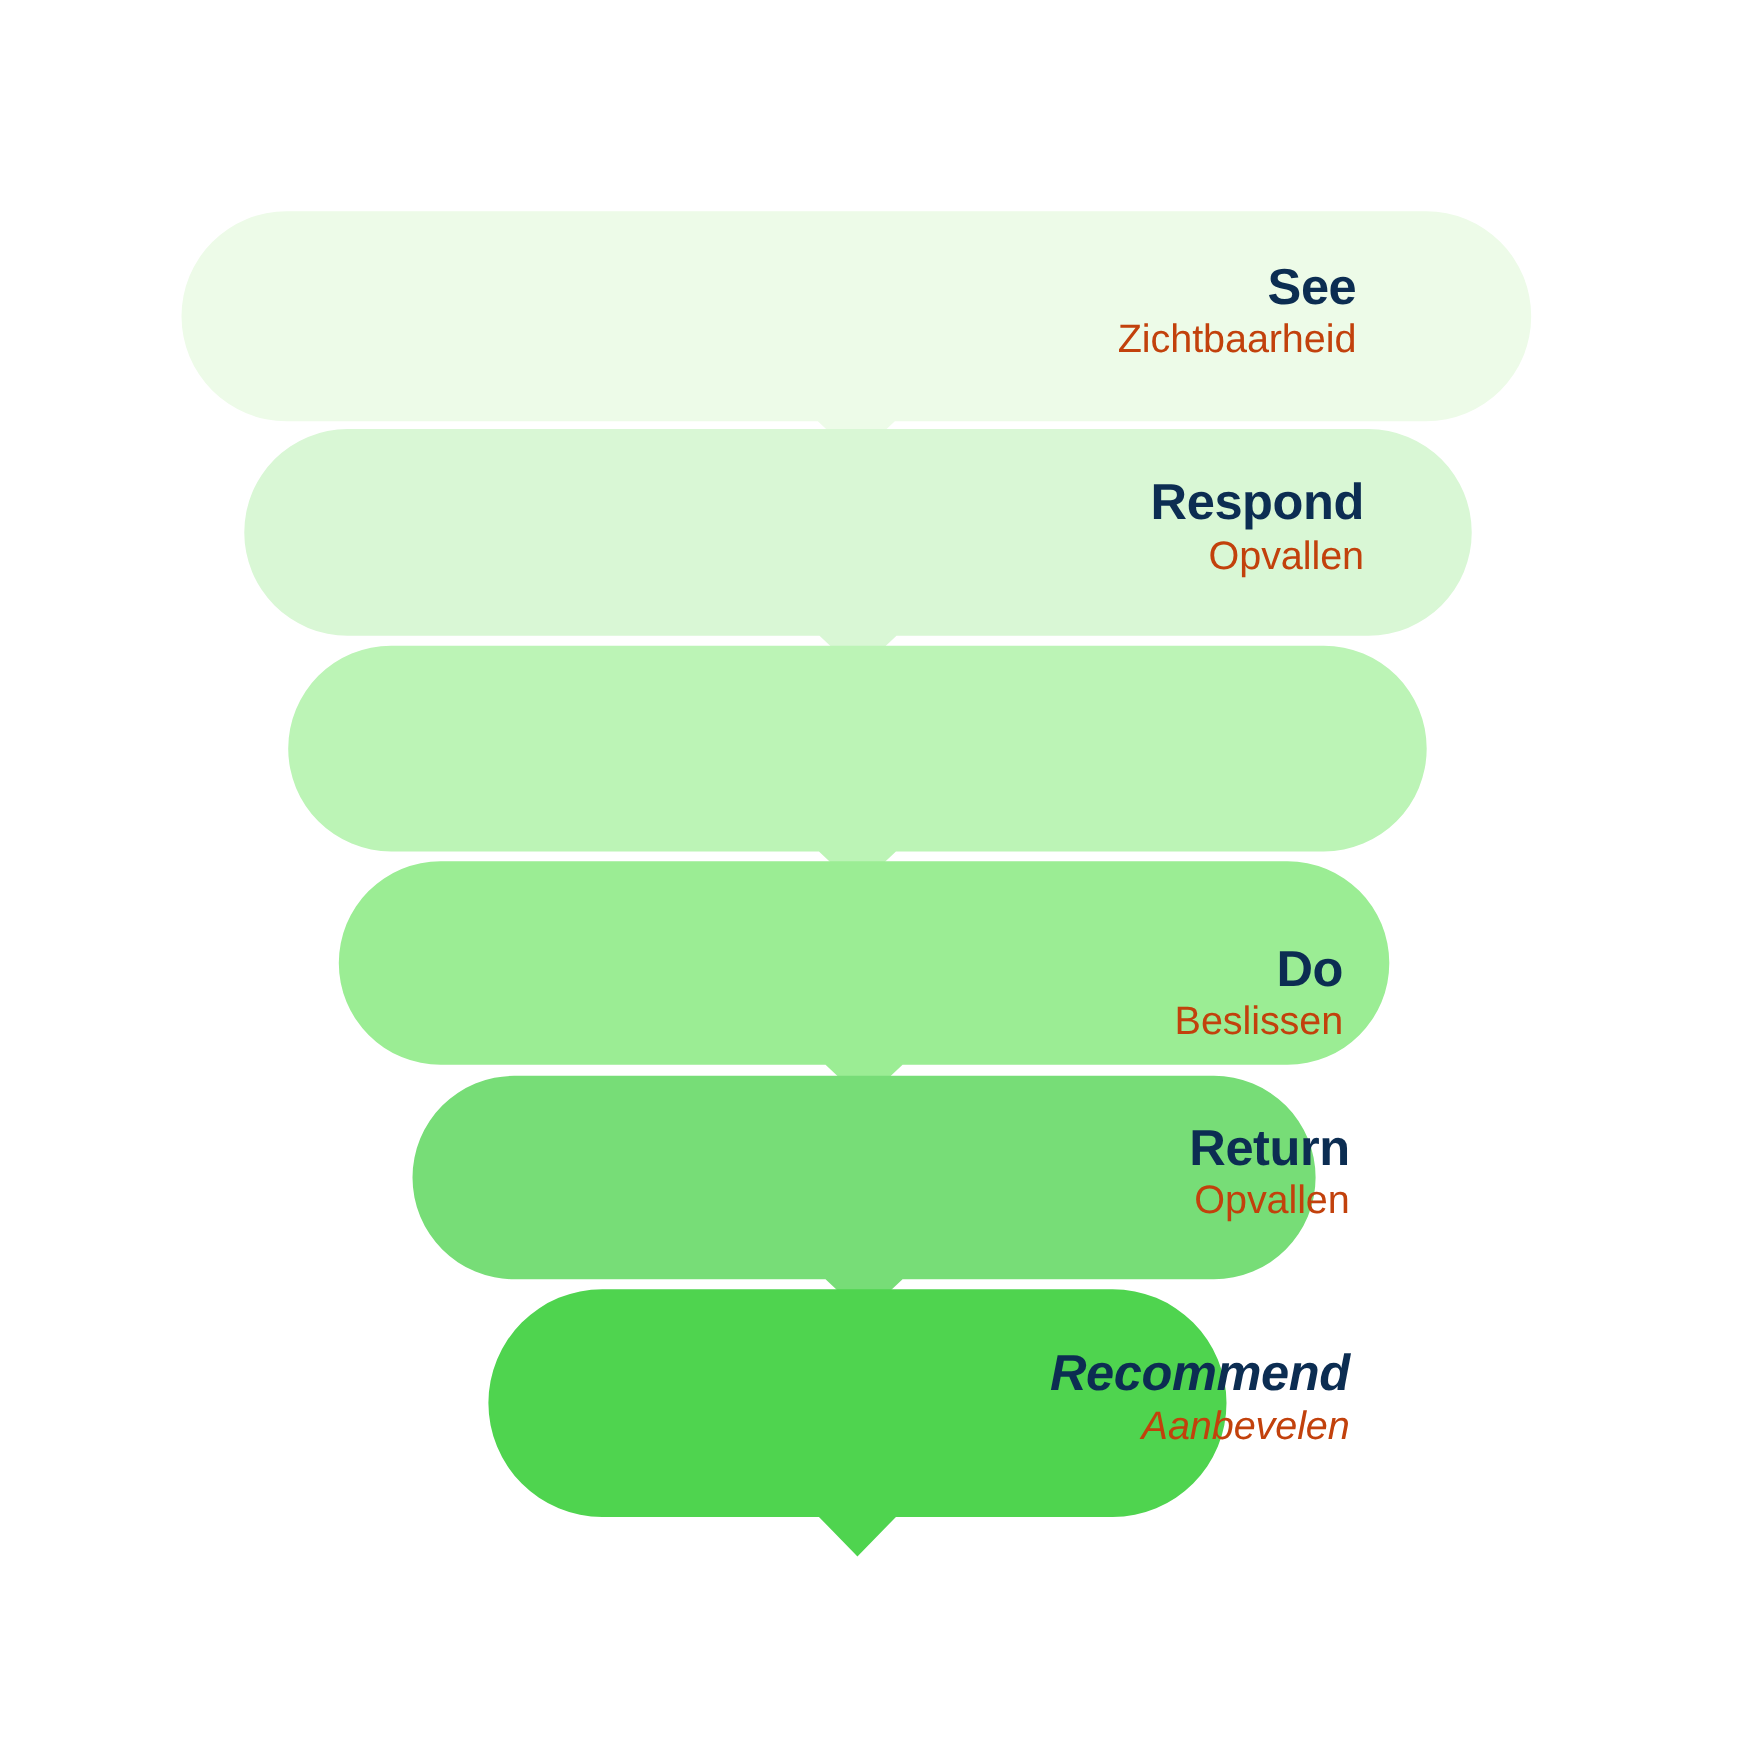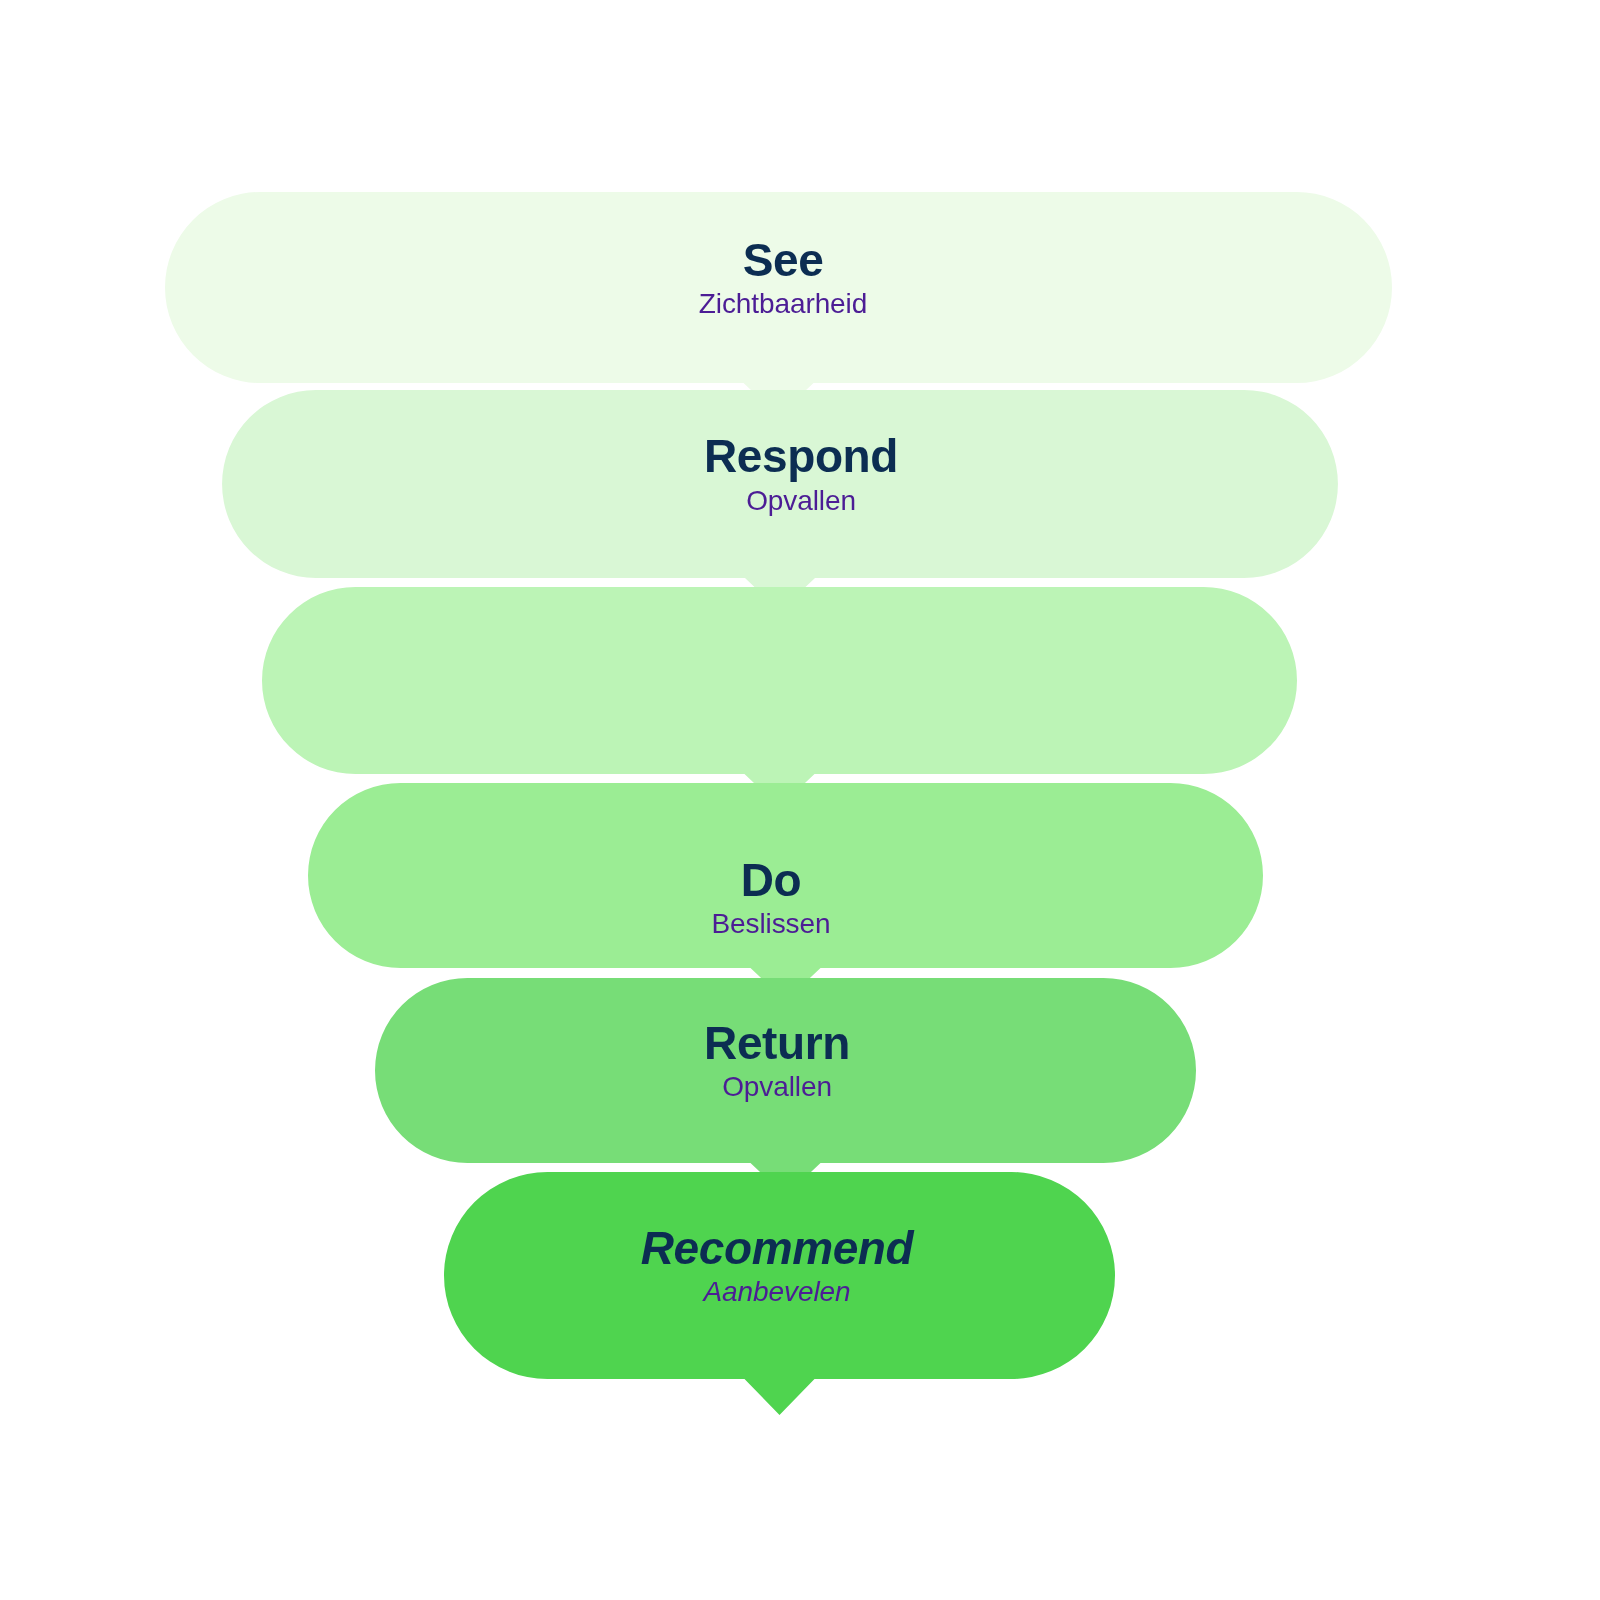--- a/index.html
+++ b/index.html
@@ -35,41 +35,41 @@
     position: absolute;
     left: 0;
     top: 0;
     width: 1600px;
     height: 1600px;
     pointer-events: none;
   }
 
   .stage-label-group {
     position: absolute;
-    text-align: center;
+    text-align: right;
     pointer-events: auto;
   }
 
   .stage-title {
     font-family: "Liberation Sans", sans-serif;
     font-weight: bold;
     font-size: 46px;
     line-height: 1.06;
     letter-spacing: -0.4px;
     color: #0c2d52;
     white-space: nowrap;
   }
 
   .stage-subtitle {
     font-family: "Liberation Sans", sans-serif;
     font-weight: normal;
-    font-size: 28px;
+    font-size: 36px;
     line-height: 1.12;
     letter-spacing: -0.1px;
-    color: #4c1d95;
+    color: #c2410c;
     white-space: nowrap;
     margin-top: 4px;
   }
 </style>
 </head>
 <body>
 
 <div id="funnel-canvas" style="background: rgb(255, 255, 255);">
 
   <svg id="funnel-svg" viewBox="0 0 1600 1600">
@@ -81,21 +81,21 @@
         <path d="M 467.5 978 L 1103.5 978 A 92.5 92.5 0 0 1 1103.5 1163 L 820.5 1163 L 785.5 1196 L 750.5 1163 L 467.5 1163 A 92.5 92.5 0 0 1 467.5 978 Z" fill="#77dd77"></path>
         <path d="M 547.5 1172 L 1011.5 1172 A 103.5 103.5 0 0 1 1011.5 1379 L 814.5 1379 L 779.5 1415 L 744.5 1379 L 547.5 1379 A 103.5 103.5 0 0 1 547.5 1172 Z" fill="#4fd44f"></path>
       </g>
   </svg>
 
   <div class="stage-labels" id="stage-label-layer">
       <div class="stage-label-group" style="width: 900px; left: 333px; top: 235.5px;">
         <div class="stage-title">See</div>
         <div class="stage-subtitle">Zichtbaarheid</div>
       </div>
-      <div class="stage-label-group" style="width: 900px; left: 351px; top: 432px;">
+      <div class="stage-label-group" style="width: 900px; left: 340px; top: 432px;">
         <div class="stage-title">Respond</div>
         <div class="stage-subtitle">Opvallen</div>
       </div>
       <div class="stage-label-group" style="width: 900px; left: 321px; top: 823.5px; margin-top: 32px;">
         <div class="stage-title">Do</div>
         <div class="stage-subtitle">Beslissen</div>
       </div>
       <div class="stage-label-group" style="width: 900px; left: 327px; top: 1018.5px;">
         <div class="stage-title">Return</div>
         <div class="stage-subtitle">Opvallen</div>

